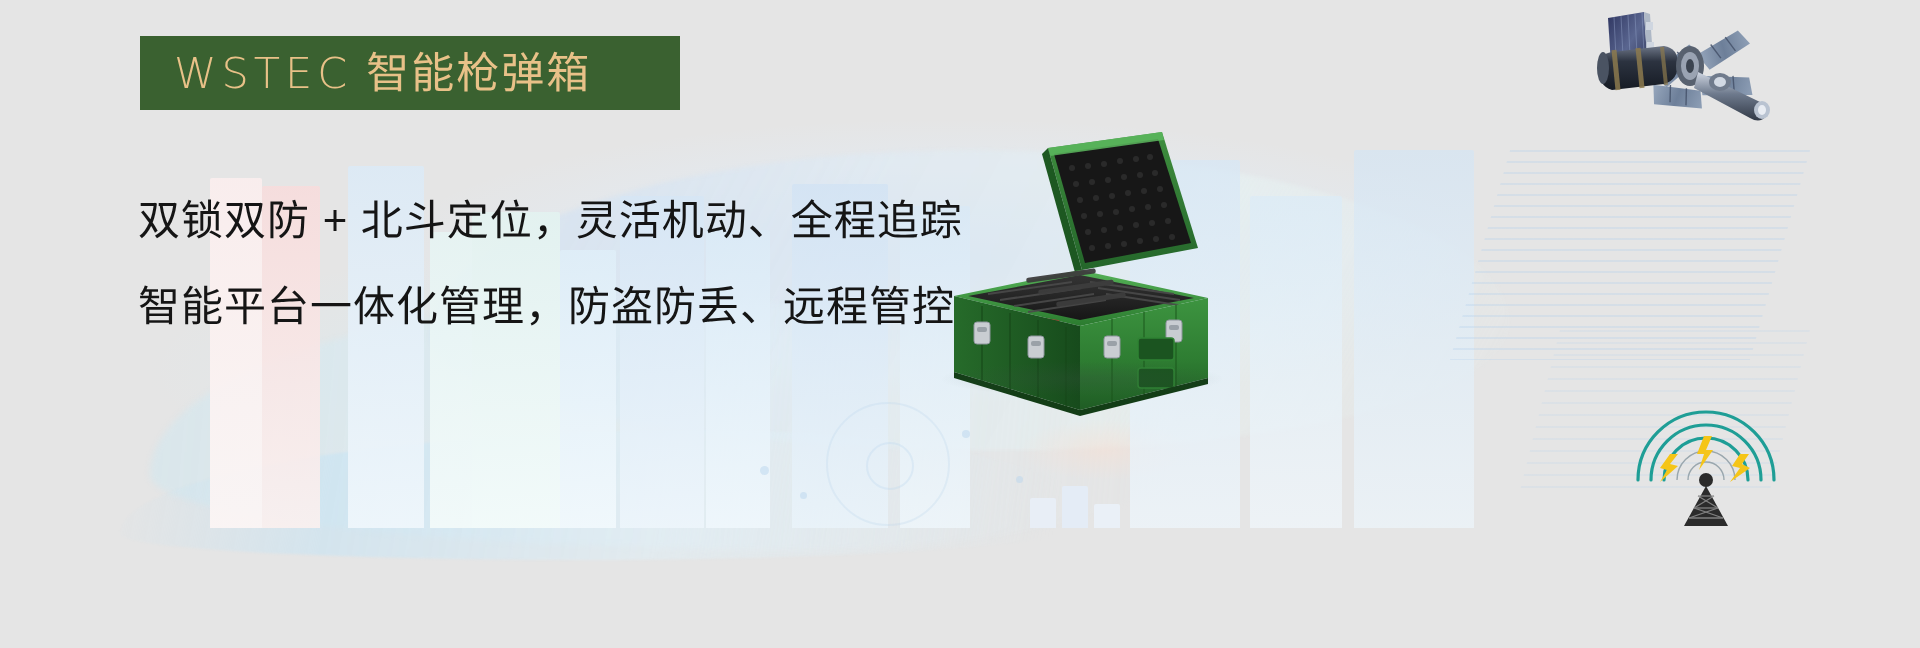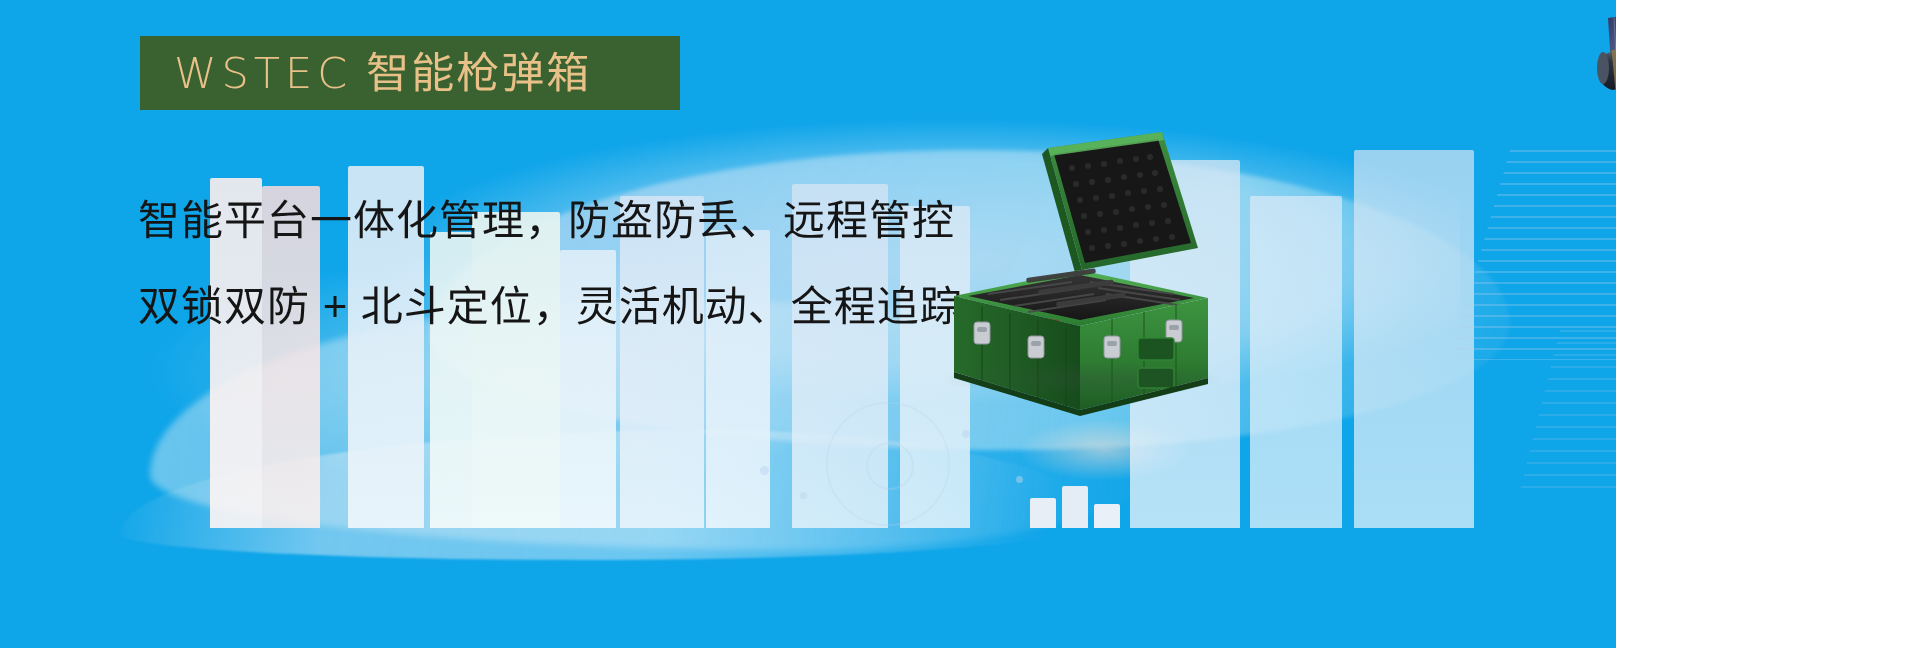--- a/index.html
+++ b/index.html
@@ -7,24 +7,24 @@
     margin: 0;
     padding: 0;
     background: #ffffff;
   }
   body {
     font-family: "Liberation Sans", "DejaVu Sans", sans-serif;
   }
 
   .banner {
     position: relative;
-    width: 1616px;
+    width: 1920px;
     height: 648px;
     overflow: hidden;
-    background: #0ea5e9;
+    background: #e5e5e5;
   }
 
   
   .bg-layer {
     position: absolute;
     inset: 0;
     overflow: hidden;
     pointer-events: none;
   }
   .bg-wash {
@@ -247,22 +247,22 @@
     <div class="bg-bar" style="left:1094px;top:504px;width:26px;height:24px;background:#eaf0f7"></div>
   </div>
 
   <div class="title-plaque" style="background:#3a6130">
     <div class="title-text" style="color:#e8c188">
       <span class="latin">WSTEC</span><span style="margin-left:14px">智能枪弹箱</span>
     </div>
   </div>
 
   <div class="copy">
+    <div class="copy-line">双锁双防 + 北斗定位，灵活机动、全程追踪</div>
     <div class="copy-line">智能平台一体化管理，防盗防丢、远程管控</div>
-    <div class="copy-line">双锁双防 + 北斗定位，灵活机动、全程追踪</div>
   </div>
 
   <div class="case-photo">
     <div class="case-shadow"></div>
     <svg width="340" height="340" viewBox="0 0 340 340">
       <defs>
         <linearGradient id="gLidOuter" x1="0" y1="0" x2="0" y2="1">
           <stop offset="0" stop-color="#3f8f3f"></stop>
           <stop offset="1" stop-color="#24662a"></stop>
         </linearGradient>

